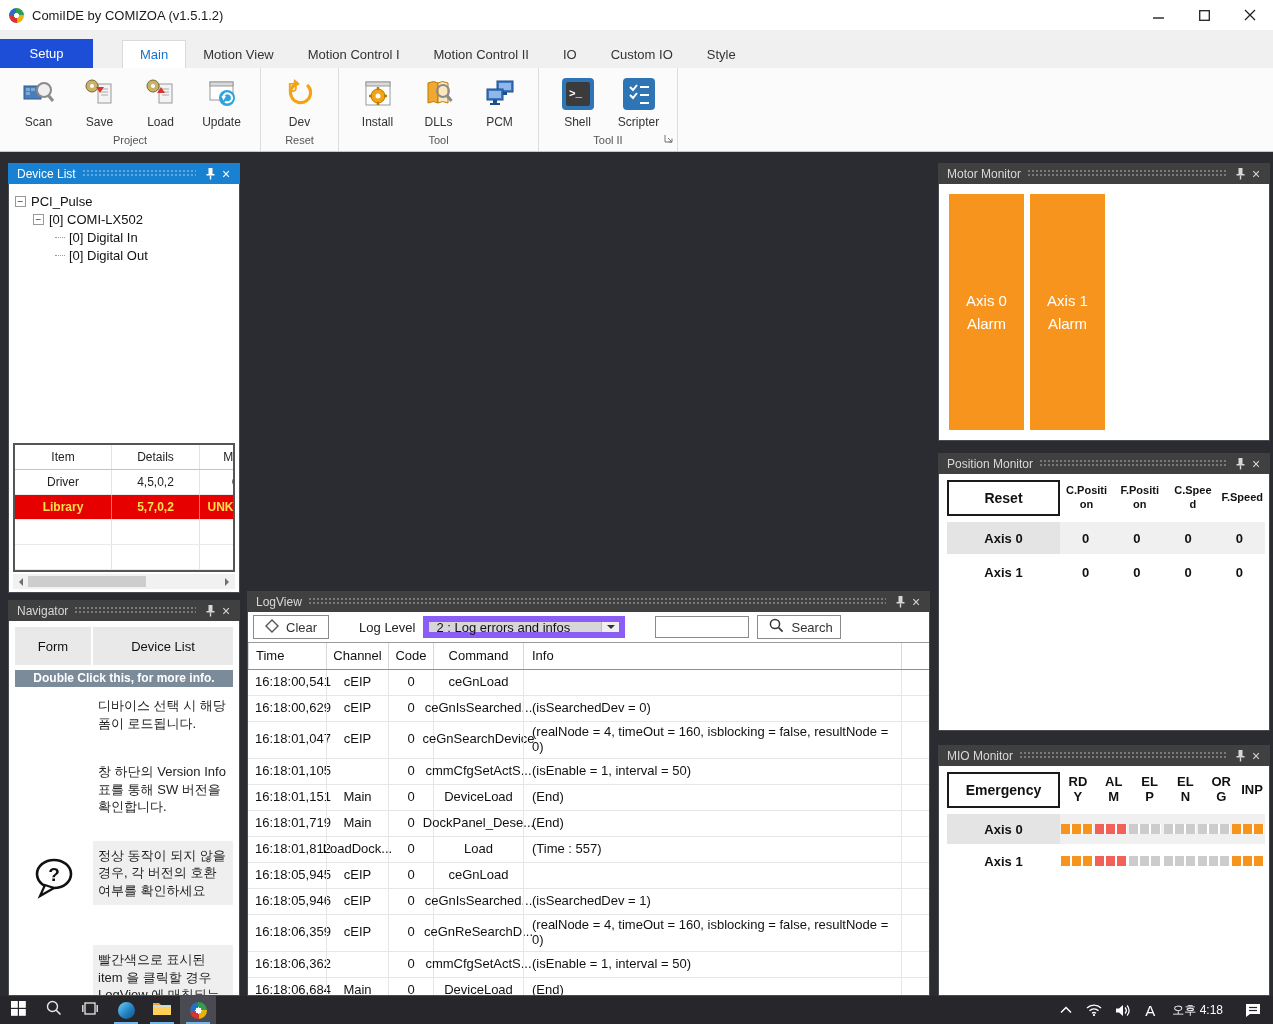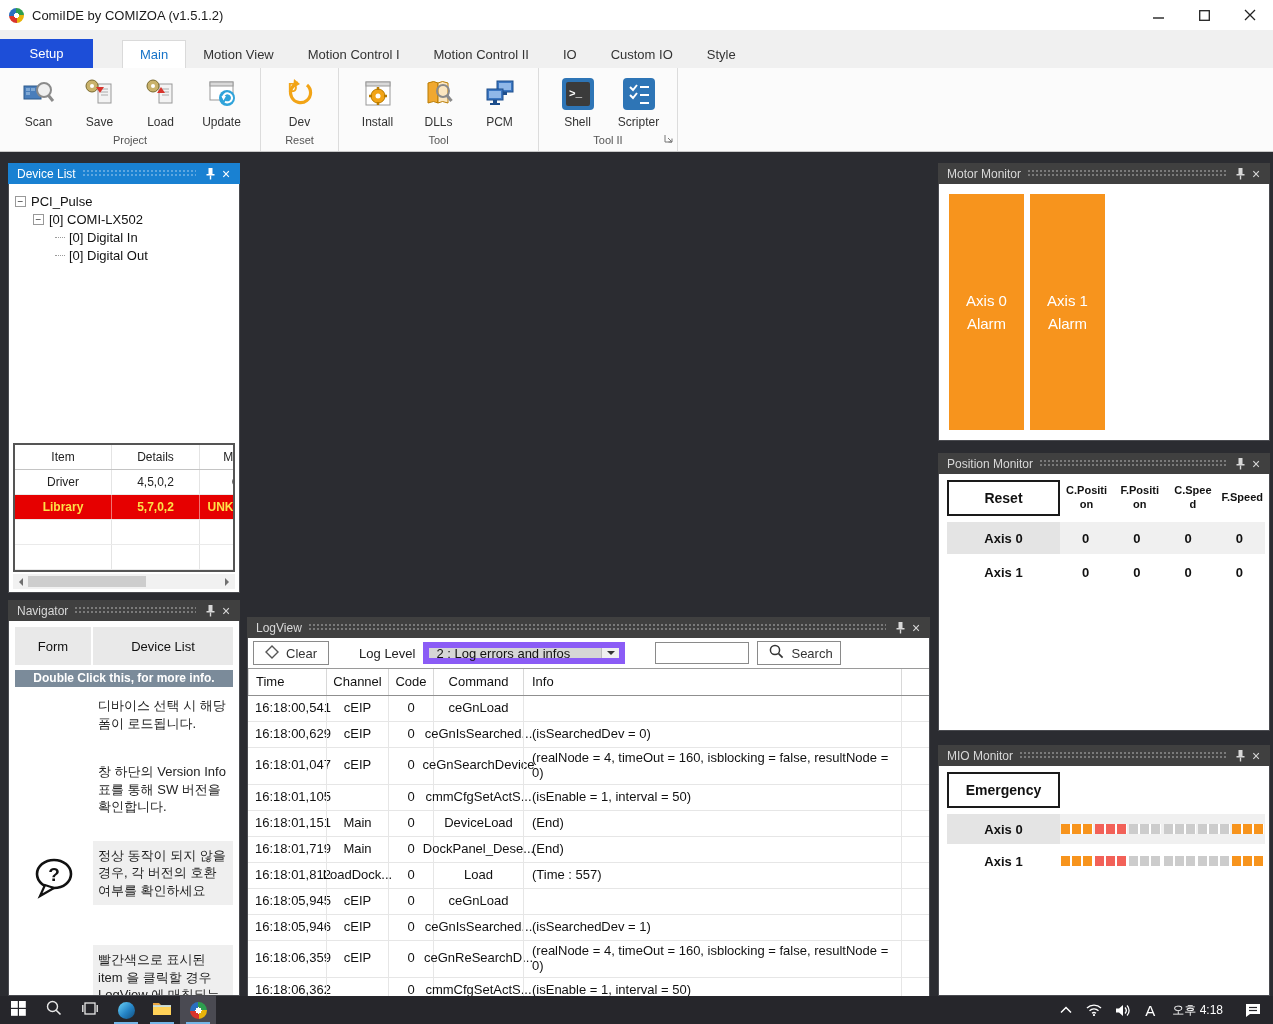--- a/index.html
+++ b/index.html
@@ -445,21 +445,21 @@
           <div class="icell"></div>
         </div>
         <div class="note shaded">
           <div class="icell"></div>
           <div class="tcell">빨간색으로 표시된 item 을 클릭할 경우 LogView 에 매칭되는 버전이 표시 됩니다</div>
         </div>
       </div>
     </div>
   </div>
 
-  <div class="panel" style="left:247px; top:465px; width:683px; height:405px;">
+  <div class="panel" style="left:247px; top:439px; width:683px; height:405px;">
     <div class="phdr dark">
       <span>LogView</span>
       <span class="dots"></span>
       <span class="pin">
           <svg width="9" height="12" viewBox="0 0 9 12">
             <g fill="#D8D8D8">
               <rect x="2.5" y="0" width="4" height="6"></rect>
               <rect x="0.5" y="6" width="8" height="1.5"></rect>
               <rect x="3.8" y="7.5" width="1.4" height="4"></rect>
             </g>
@@ -681,20 +681,28 @@
               <rect x="0.5" y="6" width="8" height="1.5"></rect>
               <rect x="3.8" y="7.5" width="1.4" height="4"></rect>
             </g>
           </svg>
         </span>
       <span class="closex">×</span>
     </div>
     <div class="pbody mon-body">
       <div class="mon-toprow">
         <div class="mon-btn">Emergency</div>
+        <div class="mon-cols">
+          <span class="mio-col">RDY</span>
+          <span class="mio-col">ALM</span>
+          <span class="mio-col">ELP</span>
+          <span class="mio-col">ELN</span>
+          <span class="mio-col">ORG</span>
+          <span class="mio-col">INP</span>
+        </div>
       </div>
       <div class="mon-row shade" style="height:30px;">
         <span class="axis">Axis 0</span>
         <span class="mio-cell">
             <span class="ind on-orange"></span>
           </span>
         <span class="mio-cell">
             <span class="ind on-red"></span>
           </span>
         <span class="mio-cell">

